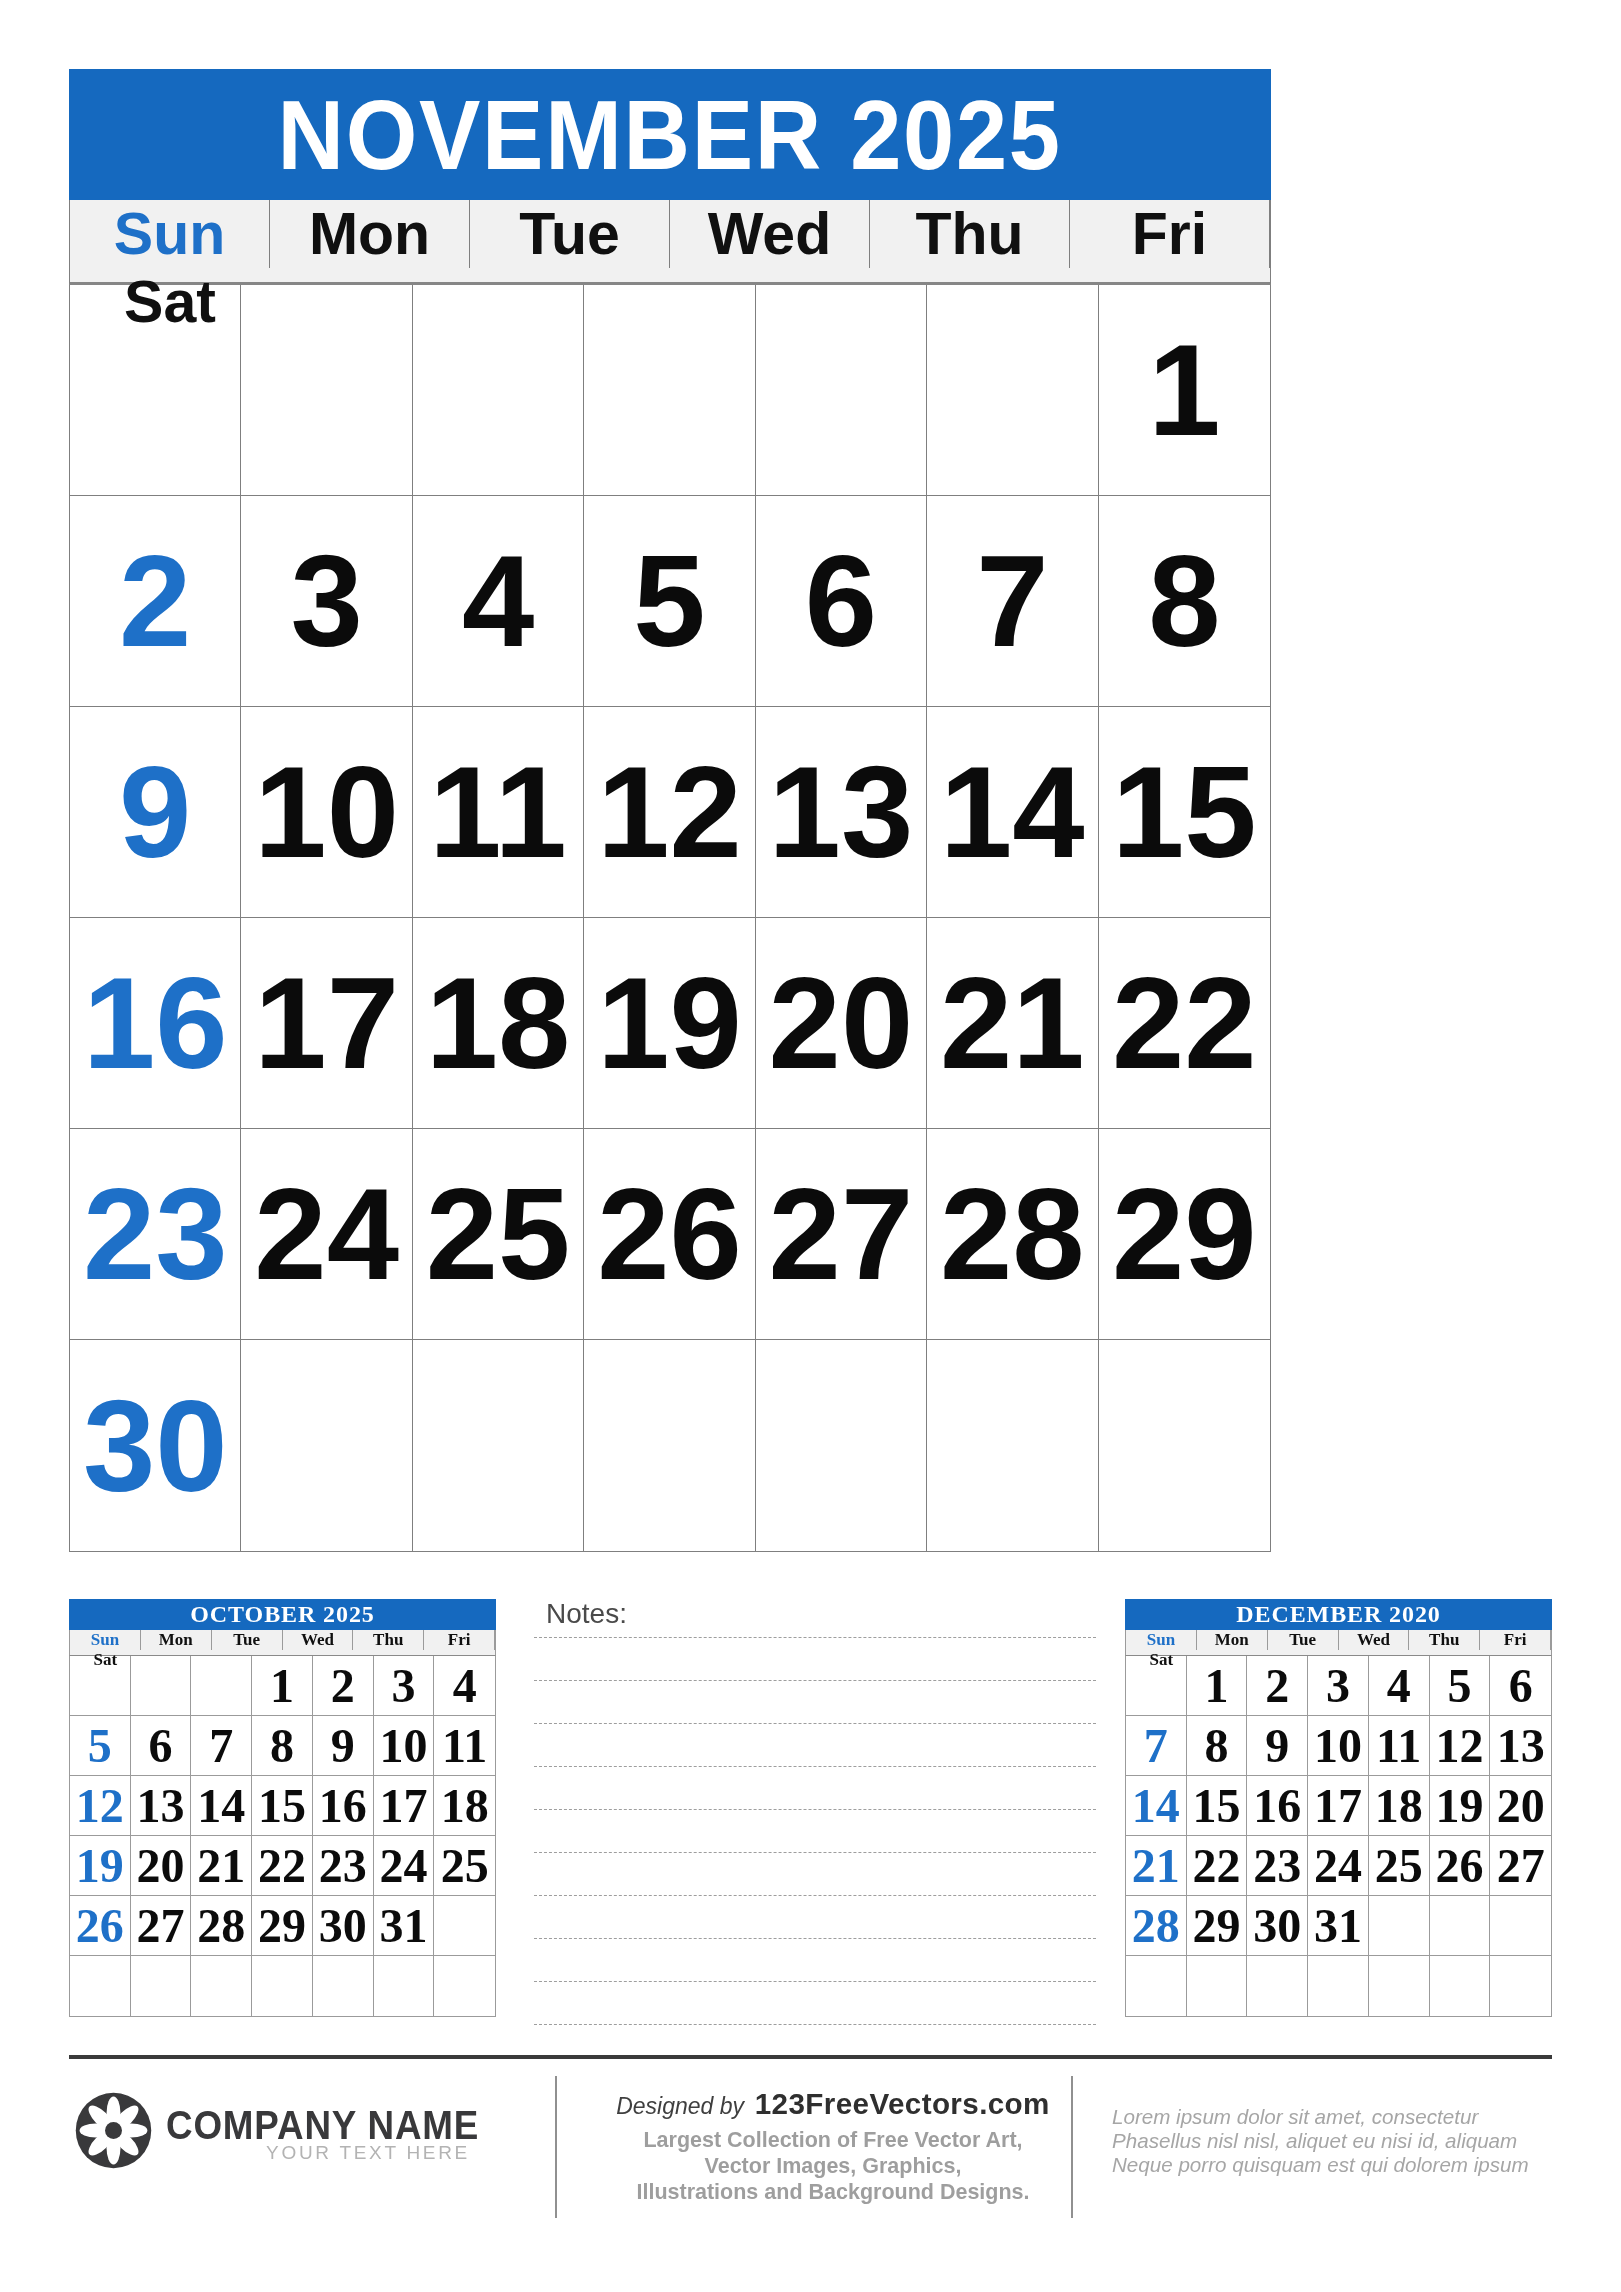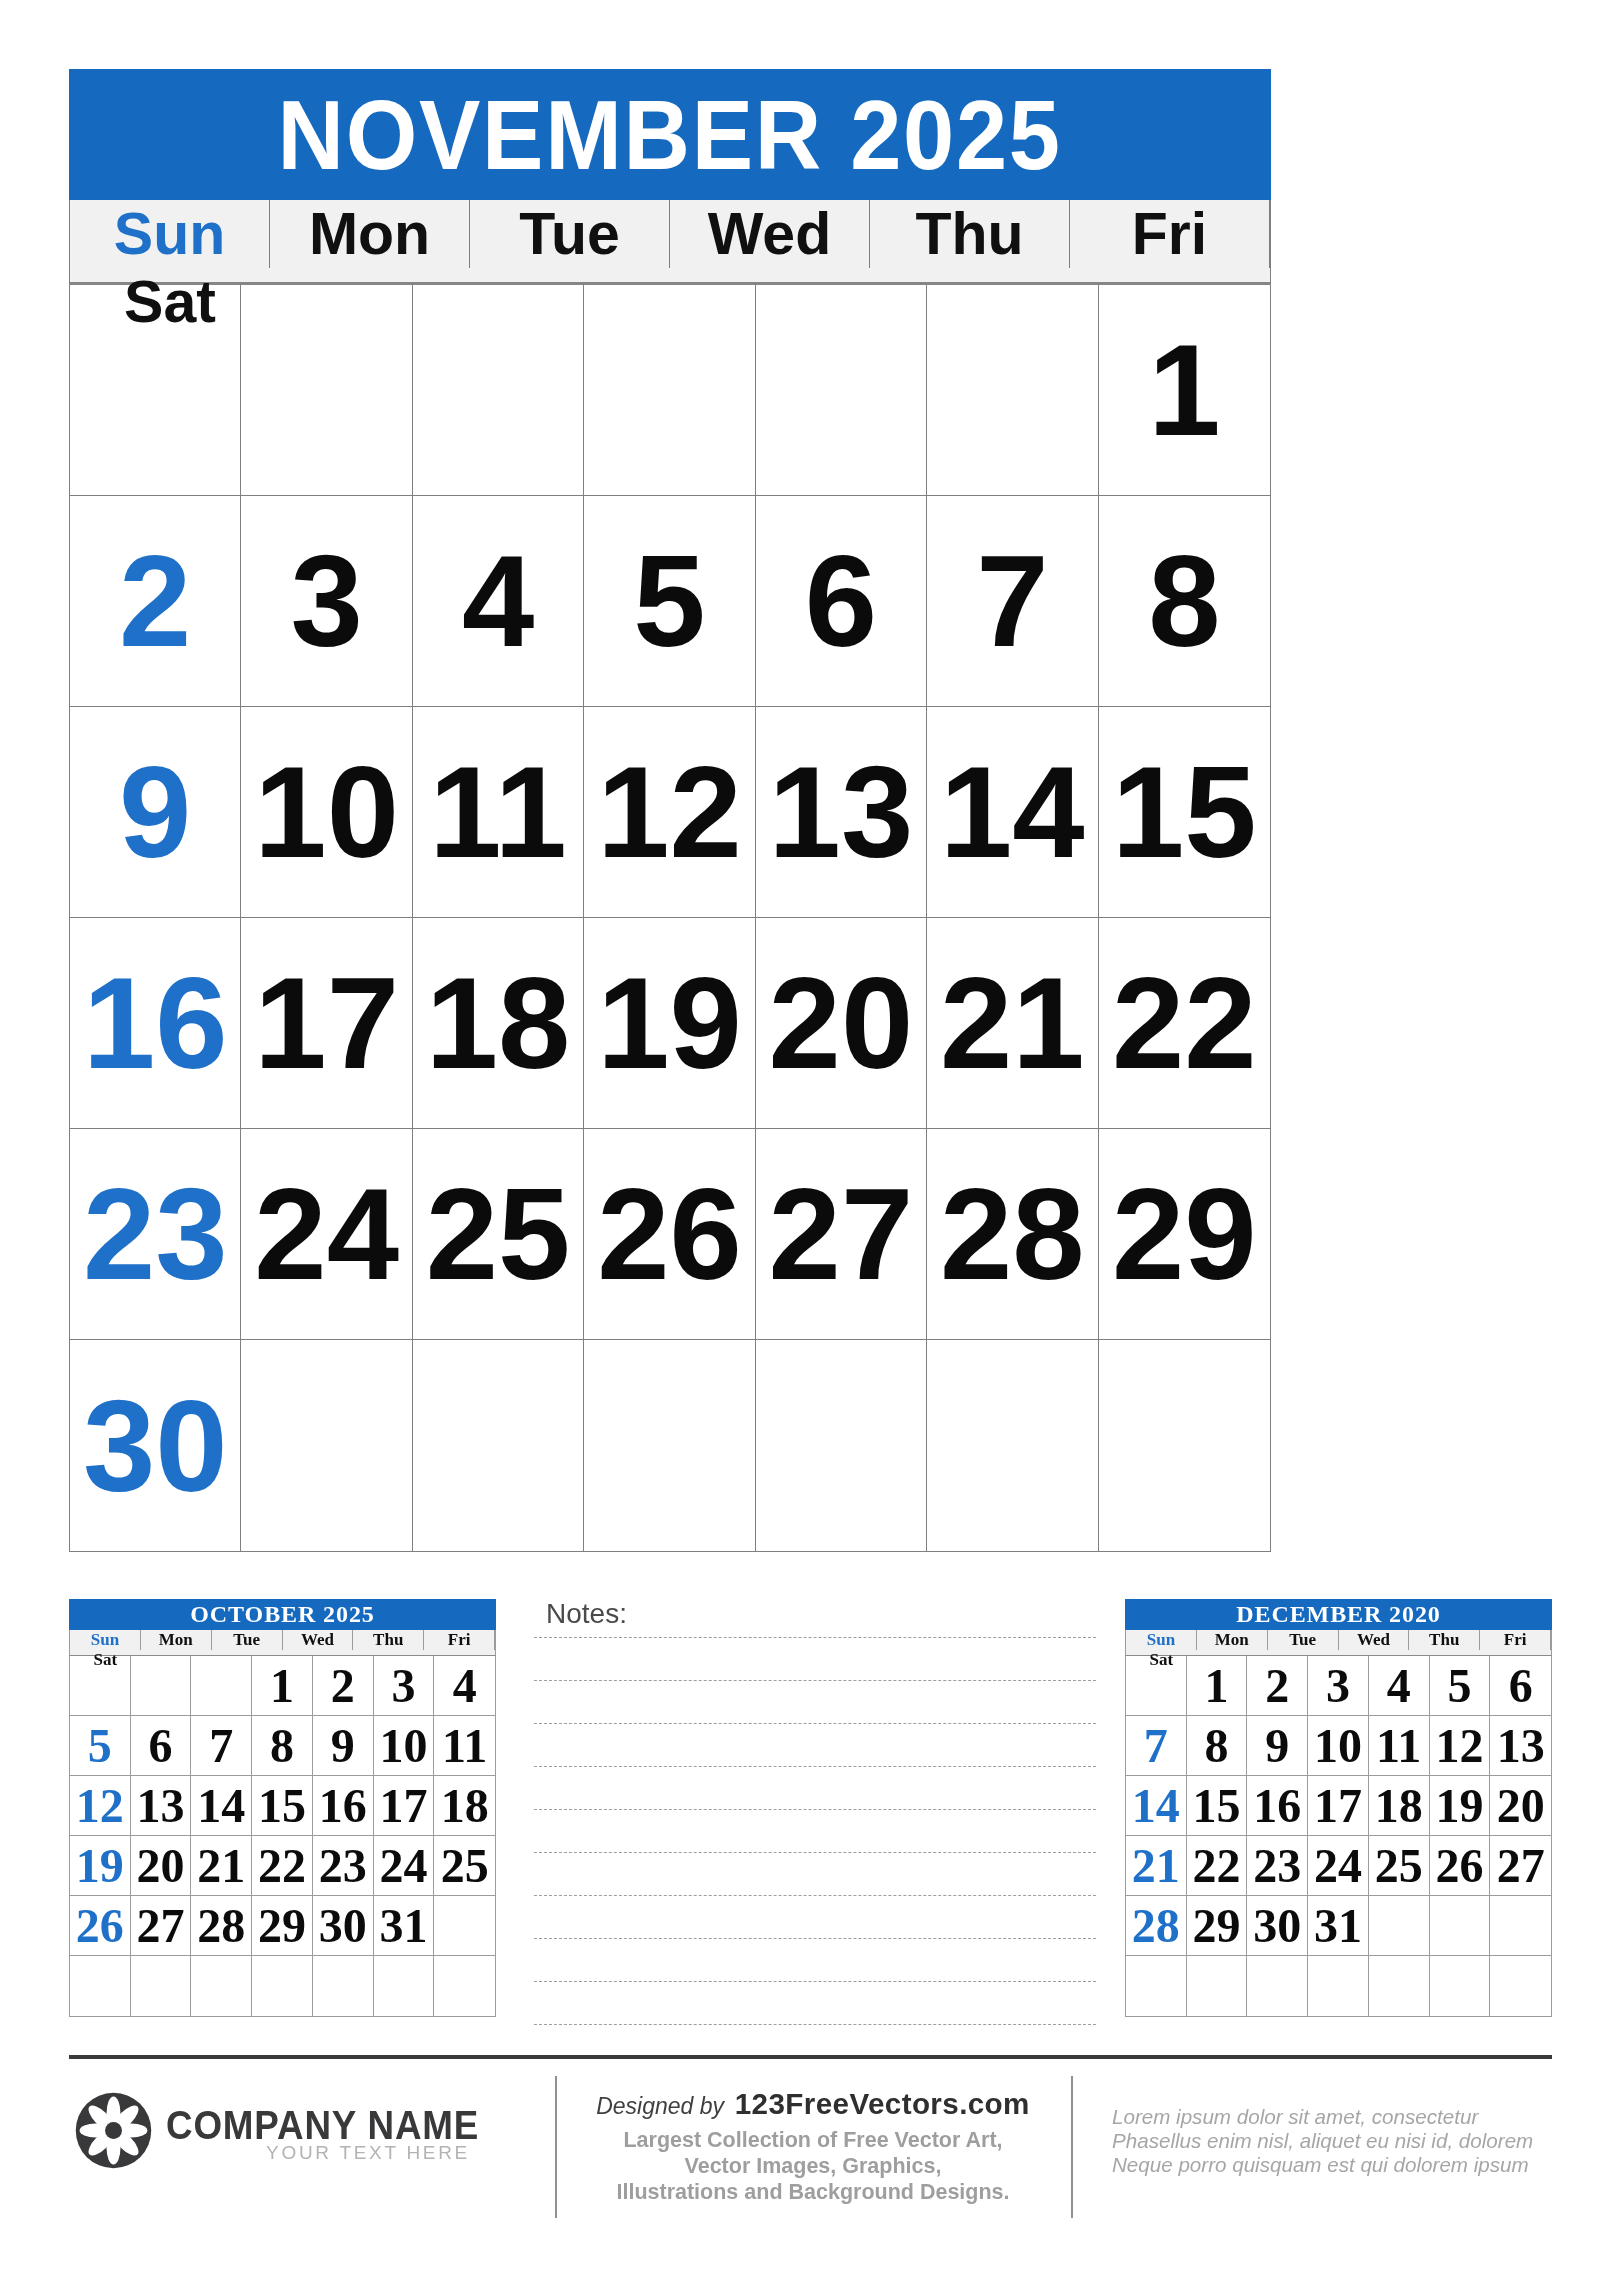--- a/index.html
+++ b/index.html
@@ -57,21 +57,21 @@
   
   .footer-divider{position:absolute;left:69px;top:2055px;width:1483px;height:3.6px;background:#3a3a3a;}
   .vdiv{position:absolute;top:2076px;height:142px;width:1.8px;background:#909090;}
   #vdiv-left{left:555px;}
   #vdiv-right{left:1071px;}
   .logo{position:absolute;left:75px;top:2092px;width:77px;height:77px;}
   .company-name{position:absolute;left:166px;top:2103px;font-size:40px;font-weight:bold;color:var(--fdark);
         letter-spacing:0.9px;transform:scaleX(.92);transform-origin:left top;white-space:nowrap;}
   .company-tagline{position:absolute;left:166px;top:2142px;width:304px;text-align:right;font-size:19px;
         color:#b3b3b3;letter-spacing:2.7px;white-space:nowrap;}
-  .credit{position:absolute;left:555px;top:2087px;width:516px;text-align:center;}
+  .credit{position:absolute;left:555px;top:2087px;width:516px;text-align:center;padding-left:20px;}
   .credit-line1{display:flex;justify-content:center;align-items:baseline;gap:10.7px;}
   .credit-prefix{font-style:italic;font-size:23px;color:#3f3f3f;}
   .credit-brand{font-size:29.6px;font-weight:bold;color:#2f2f2f;letter-spacing:0.4px;}
   .credit-lines{margin-top:6.3px;font-size:21.5px;line-height:26px;color:var(--fgray);font-weight:bold;}
   .lorem{position:absolute;left:1112px;top:2105px;font-size:20.6px;font-style:italic;color:#a6a6a6;
         line-height:24px;white-space:nowrap;}
 </style>
 </head>
 <body>
 
@@ -298,18 +298,18 @@
     </div>
     <div class="credit-lines">
       <div>Largest Collection of Free Vector Art,</div>
       <div>Vector Images, Graphics,</div>
       <div>Illustrations and Background Designs.</div>
     </div>
   </div>
 
   <div class="lorem">
     <div>Lorem ipsum dolor sit amet, consectetur</div>
-    <div>Phasellus enim nisl, aliquet eu nisi id, dolorem</div>
+    <div>Phasellus nisl nisl, aliquet eu nisi id, aliquam</div>
     <div>Neque porro quisquam est qui dolorem ipsum</div>
   </div>
 
 </div>
 
 
 </body></html>

